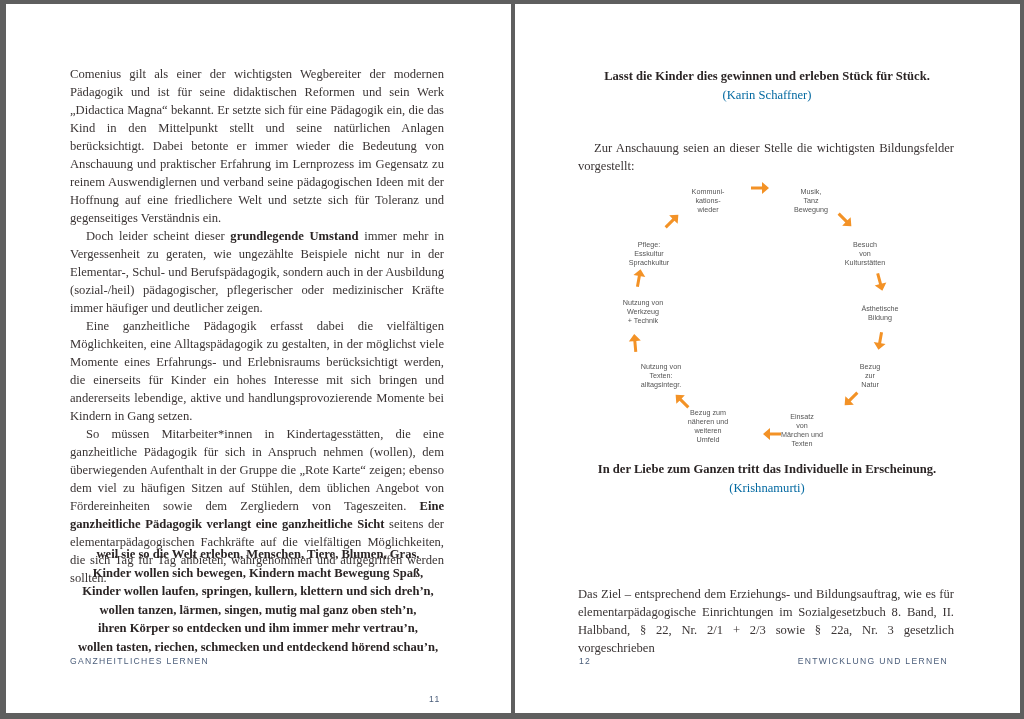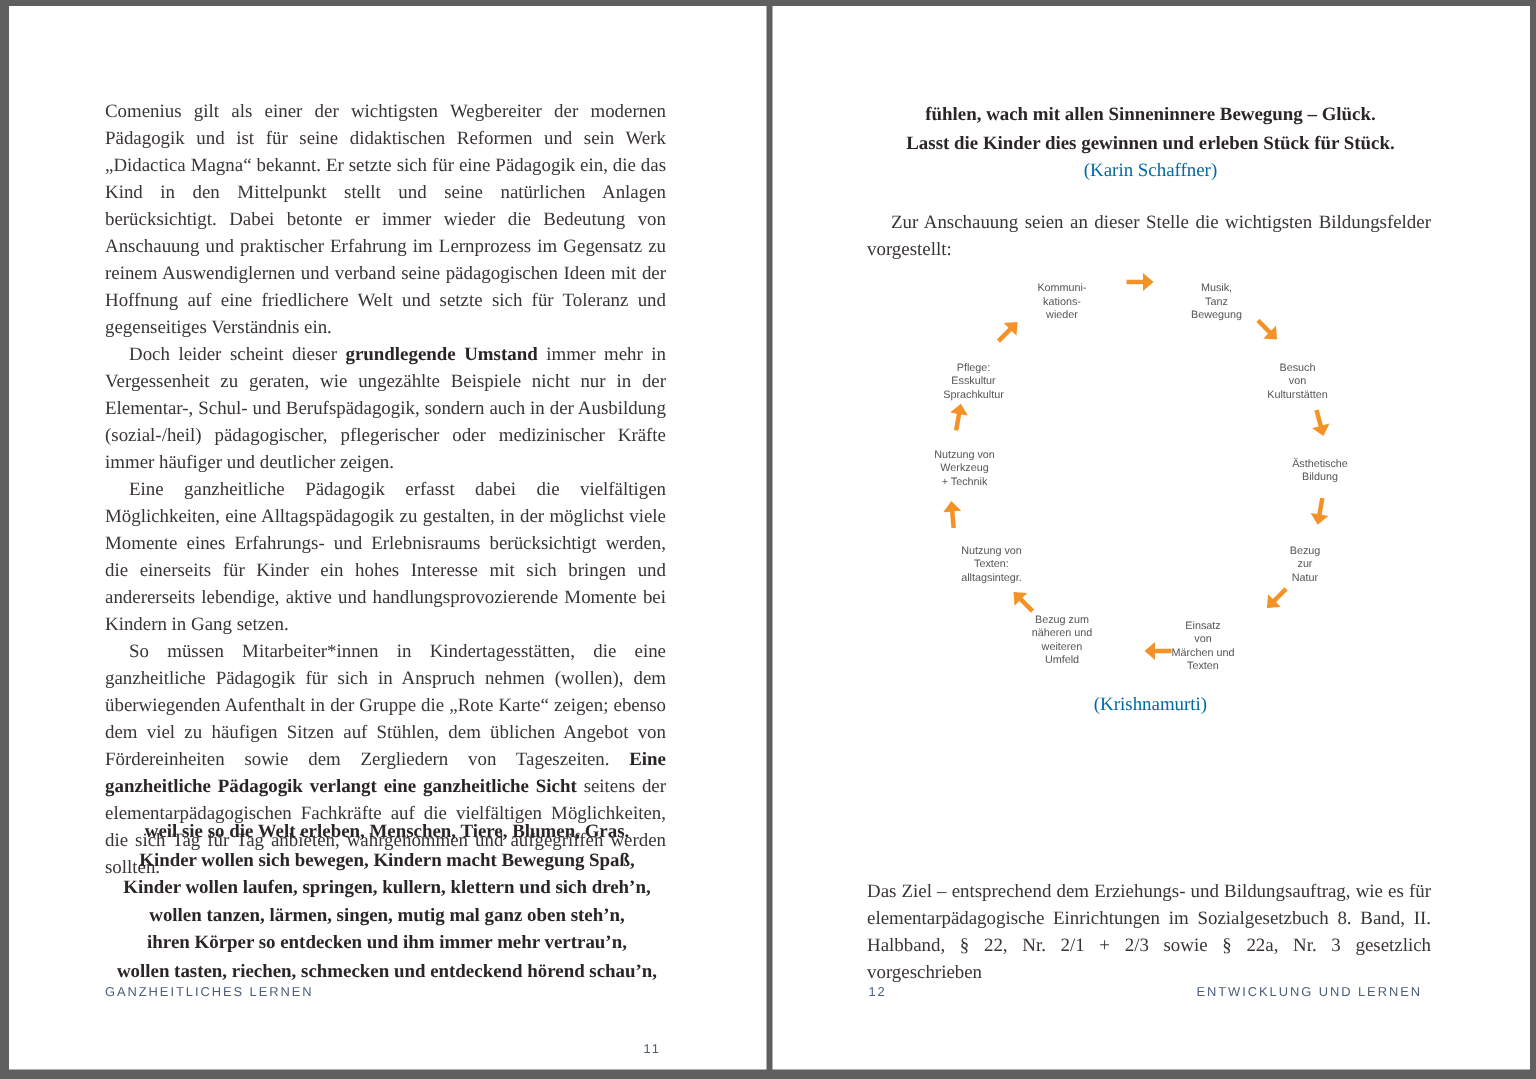--- a/index.html
+++ b/index.html
@@ -65,21 +65,20 @@
     <div>ihren Körper so entdecken und ihm immer mehr vertrau’n,</div>
     <div>wollen tasten, riechen, schmecken und entdeckend hörend schau’n,</div>
   </div>
 
   <div class="footer" style="left:64px; top:652px;">GANZHEITLICHES LERNEN</div>
   <div class="footer" style="left:423px; top:690px;">11</div>
 </div>
 
 <div class="page" id="page-right">
   <div class="poem" style="left:40px; top:63px; width:424px;">
-    <div>fühlen, wach mit allen Sinneninnere Bewegung – Glück.</div>
     <div>Lasst die Kinder dies gewinnen und erleben Stück für Stück.</div>
     <div class="attrib">(Karin Schaffner)</div>
   </div>
 
   <div class="text" style="left:63px; top:135px; width:376px;">
     <p class="para indent">Zur Anschauung seien an dieser Stelle die wichtigsten Bildungsfelder vorgestellt:</p>
   </div>
 
   <div style="position:absolute; left:0; top:0; width:505px; height:709px;">
     <div class="node" style="left:193px; top:183px;">
@@ -200,20 +199,21 @@
     <div class="arrow" style="left:145px; top:205px;">
         <svg viewBox="0 0 24 24">
           <g transform="rotate(315 12 12)">
             <path d="M3 10.5 H14 V6 L21 12 L14 18 V13.5 H3 Z" fill="#f39226"></path>
           </g>
         </svg>
       </div>
   </div>
 
   <div class="poem" style="left:30px; top:456px; width:444px;">
+    <div>In der Liebe zum Ganzen tritt das Individuelle in Erscheinung.</div>
     <div class="attrib">(Krishnamurti)</div>
   </div>
 
 
   <div class="text" style="left:63px; top:581px; width:376px;">
     <p class="para">Das Ziel – entsprechend dem Erziehungs- und Bildungsauftrag, wie es für elementarpädagogische Einrichtungen im Sozialgesetzbuch 8. Band, II. Halbband, § 22, Nr. 2/1 + 2/3 sowie § 22a, Nr. 3 gesetzlich vorgeschrieben</p>
   </div>
 
   <div class="footer" style="left:64px; top:652px;">12</div>
   <div class="footer" style="right:72px; top:652px;">ENTWICKLUNG UND LERNEN</div>

